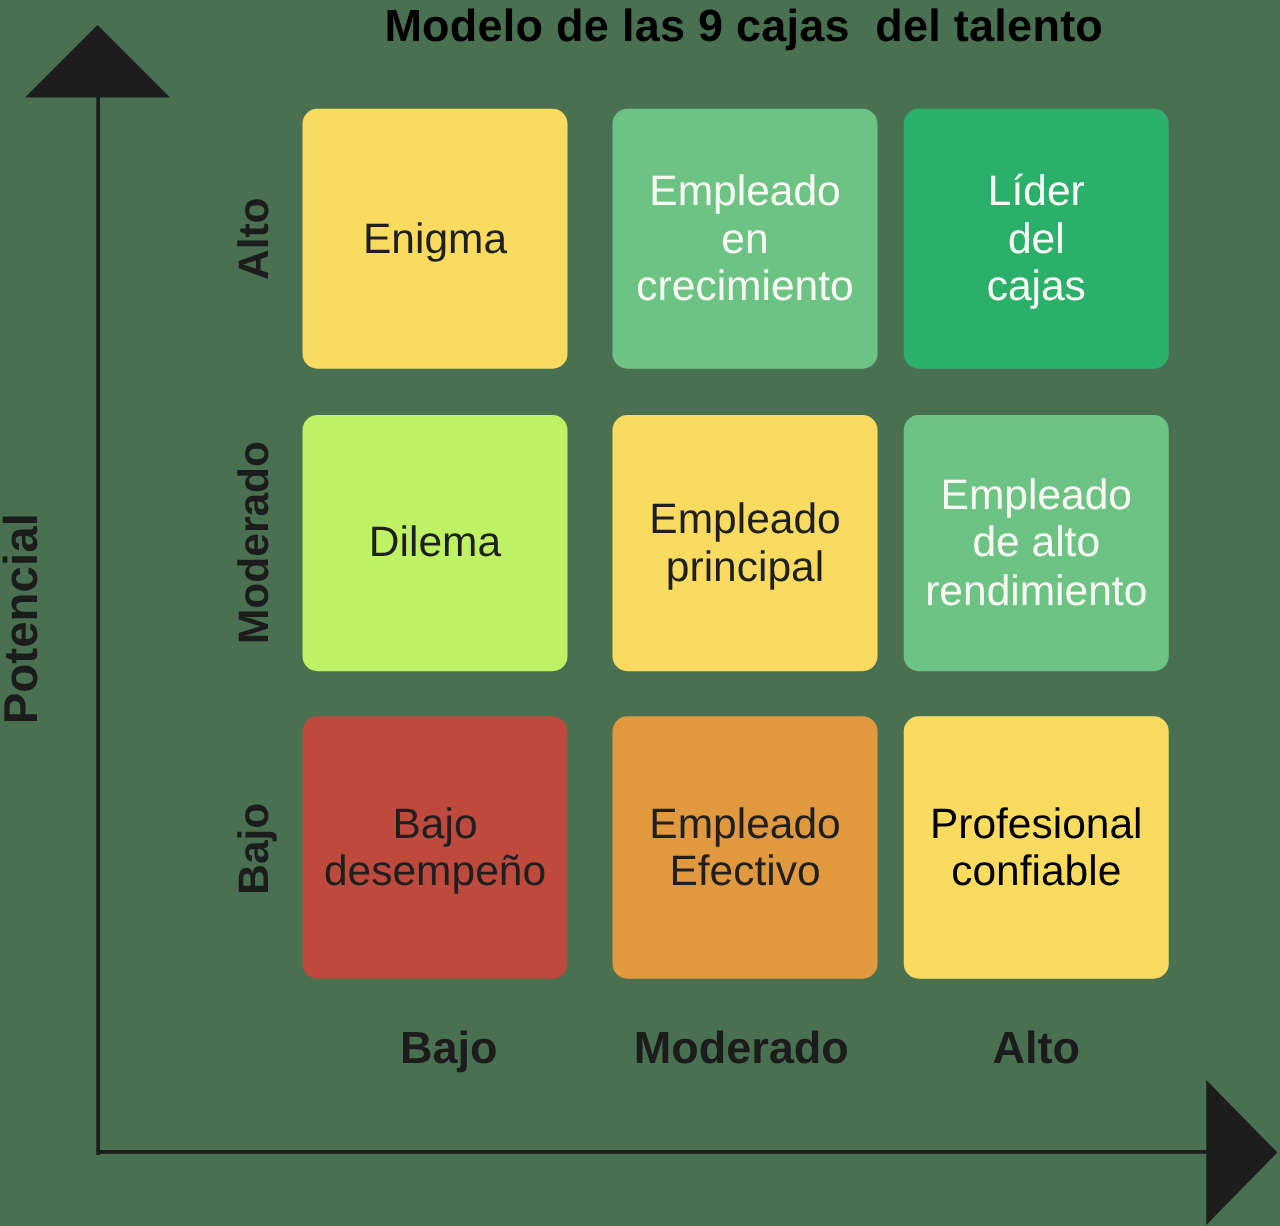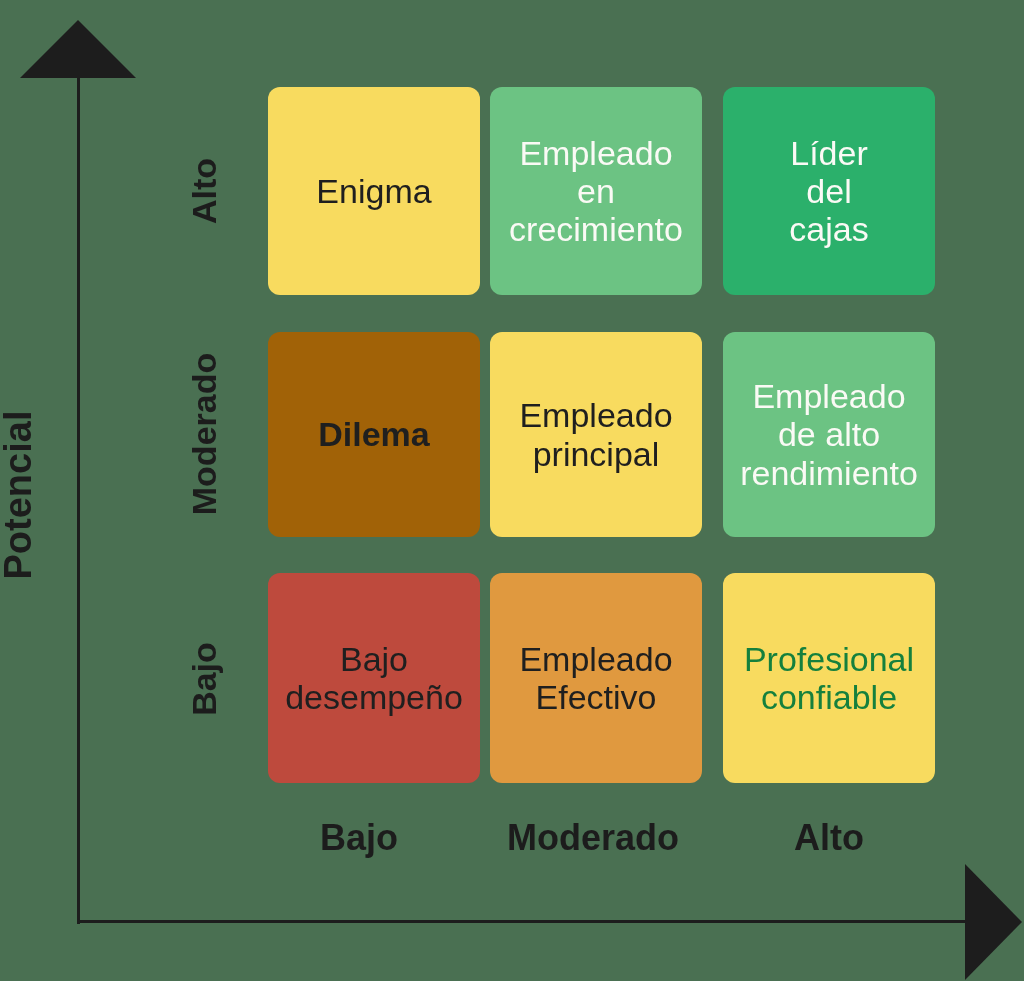--- a/index.html
+++ b/index.html
@@ -65,60 +65,61 @@
     border-radius:12px;
     display:flex;
     align-items:center;
     justify-content:center;
     text-align:center;
     white-space:pre-line;
     font-size:34px;
     line-height:1.12;
     font-weight:400;
   }
-  .c1{left:268px}.c2{left:490px}.c3{left:723px}
+  .c1{left:242px}.c2{left:490px}.c3{left:723px}
   .r1{top:87px;height:208px}
   .r2{top:332px;height:205px}
   .r3{top:573px;height:210px}
 </style>
 </head>
 <body>
 
 <div class="stage" style="background: rgb(74, 112, 82);">
 
+  <h1 class="title">Modelo de las 9 cajas  del talento</h1>
 
   <div class="axis-line y" style="background: rgb(29, 29, 29);"></div>
   <div class="axis-line x" style="background: rgb(29, 29, 29);"></div>
   <div class="arrow up" style="border-bottom-color: rgb(29, 29, 29);"></div>
   <div class="arrow right" style="border-left-color: rgb(29, 29, 29);"></div>
 
   <div class="ylab" style="left:18px;top:495px;">Potencial</div>
   <div class="rot" style="left:204px;top:191px;">Alto</div>
   <div class="rot" style="left:204px;top:434px;">Moderado</div>
   <div class="rot" style="left:204px;top:679px;">Bajo</div>
 
   <div class="cell c1 r1" style="background: rgb(248, 219, 95); color: rgb(31, 31, 31);">Enigma</div>
   <div class="cell c2 r1" style="background: rgb(108, 195, 131); color: rgb(250, 250, 245);">Empleado
 en
 crecimiento</div>
   <div class="cell c3 r1" style="background: rgb(43, 176, 107); color: rgb(250, 250, 245);">Líder
 del
 cajas</div>
 
-  <div class="cell c1 r2" style="background: #a16207; color: rgb(31, 31, 31); font-weight: bold;">Dilema</div>
+  <div class="cell c1 r2" style="background: #bef264; color: rgb(31, 31, 31);">Dilema</div>
   <div class="cell c2 r2" style="background: rgb(248, 219, 95); color: rgb(31, 31, 31);">Empleado
 principal</div>
   <div class="cell c3 r2" style="background: rgb(108, 195, 131); color: rgb(250, 250, 245);">Empleado
 de alto
 rendimiento</div>
 
   <div class="cell c1 r3" style="background: rgb(190, 74, 61); color: rgb(31, 31, 31);">Bajo
 desempeño</div>
   <div class="cell c2 r3" style="background: rgb(224, 153, 63); color: rgb(31, 31, 31);">Empleado
 Efectivo</div>
-  <div class="cell c3 r3" style="background: rgb(248, 219, 95); color: #15803d;">Profesional
+  <div class="cell c3 r3" style="background: rgb(248, 219, 95); color: #000000;">Profesional
 confiable</div>
 
   <div class="collab" style="left:359px;top:838px;">Bajo</div>
   <div class="collab" style="left:593px;top:838px;">Moderado</div>
   <div class="collab" style="left:829px;top:838px;">Alto</div>
 
 </div>
 
 </body></html>

